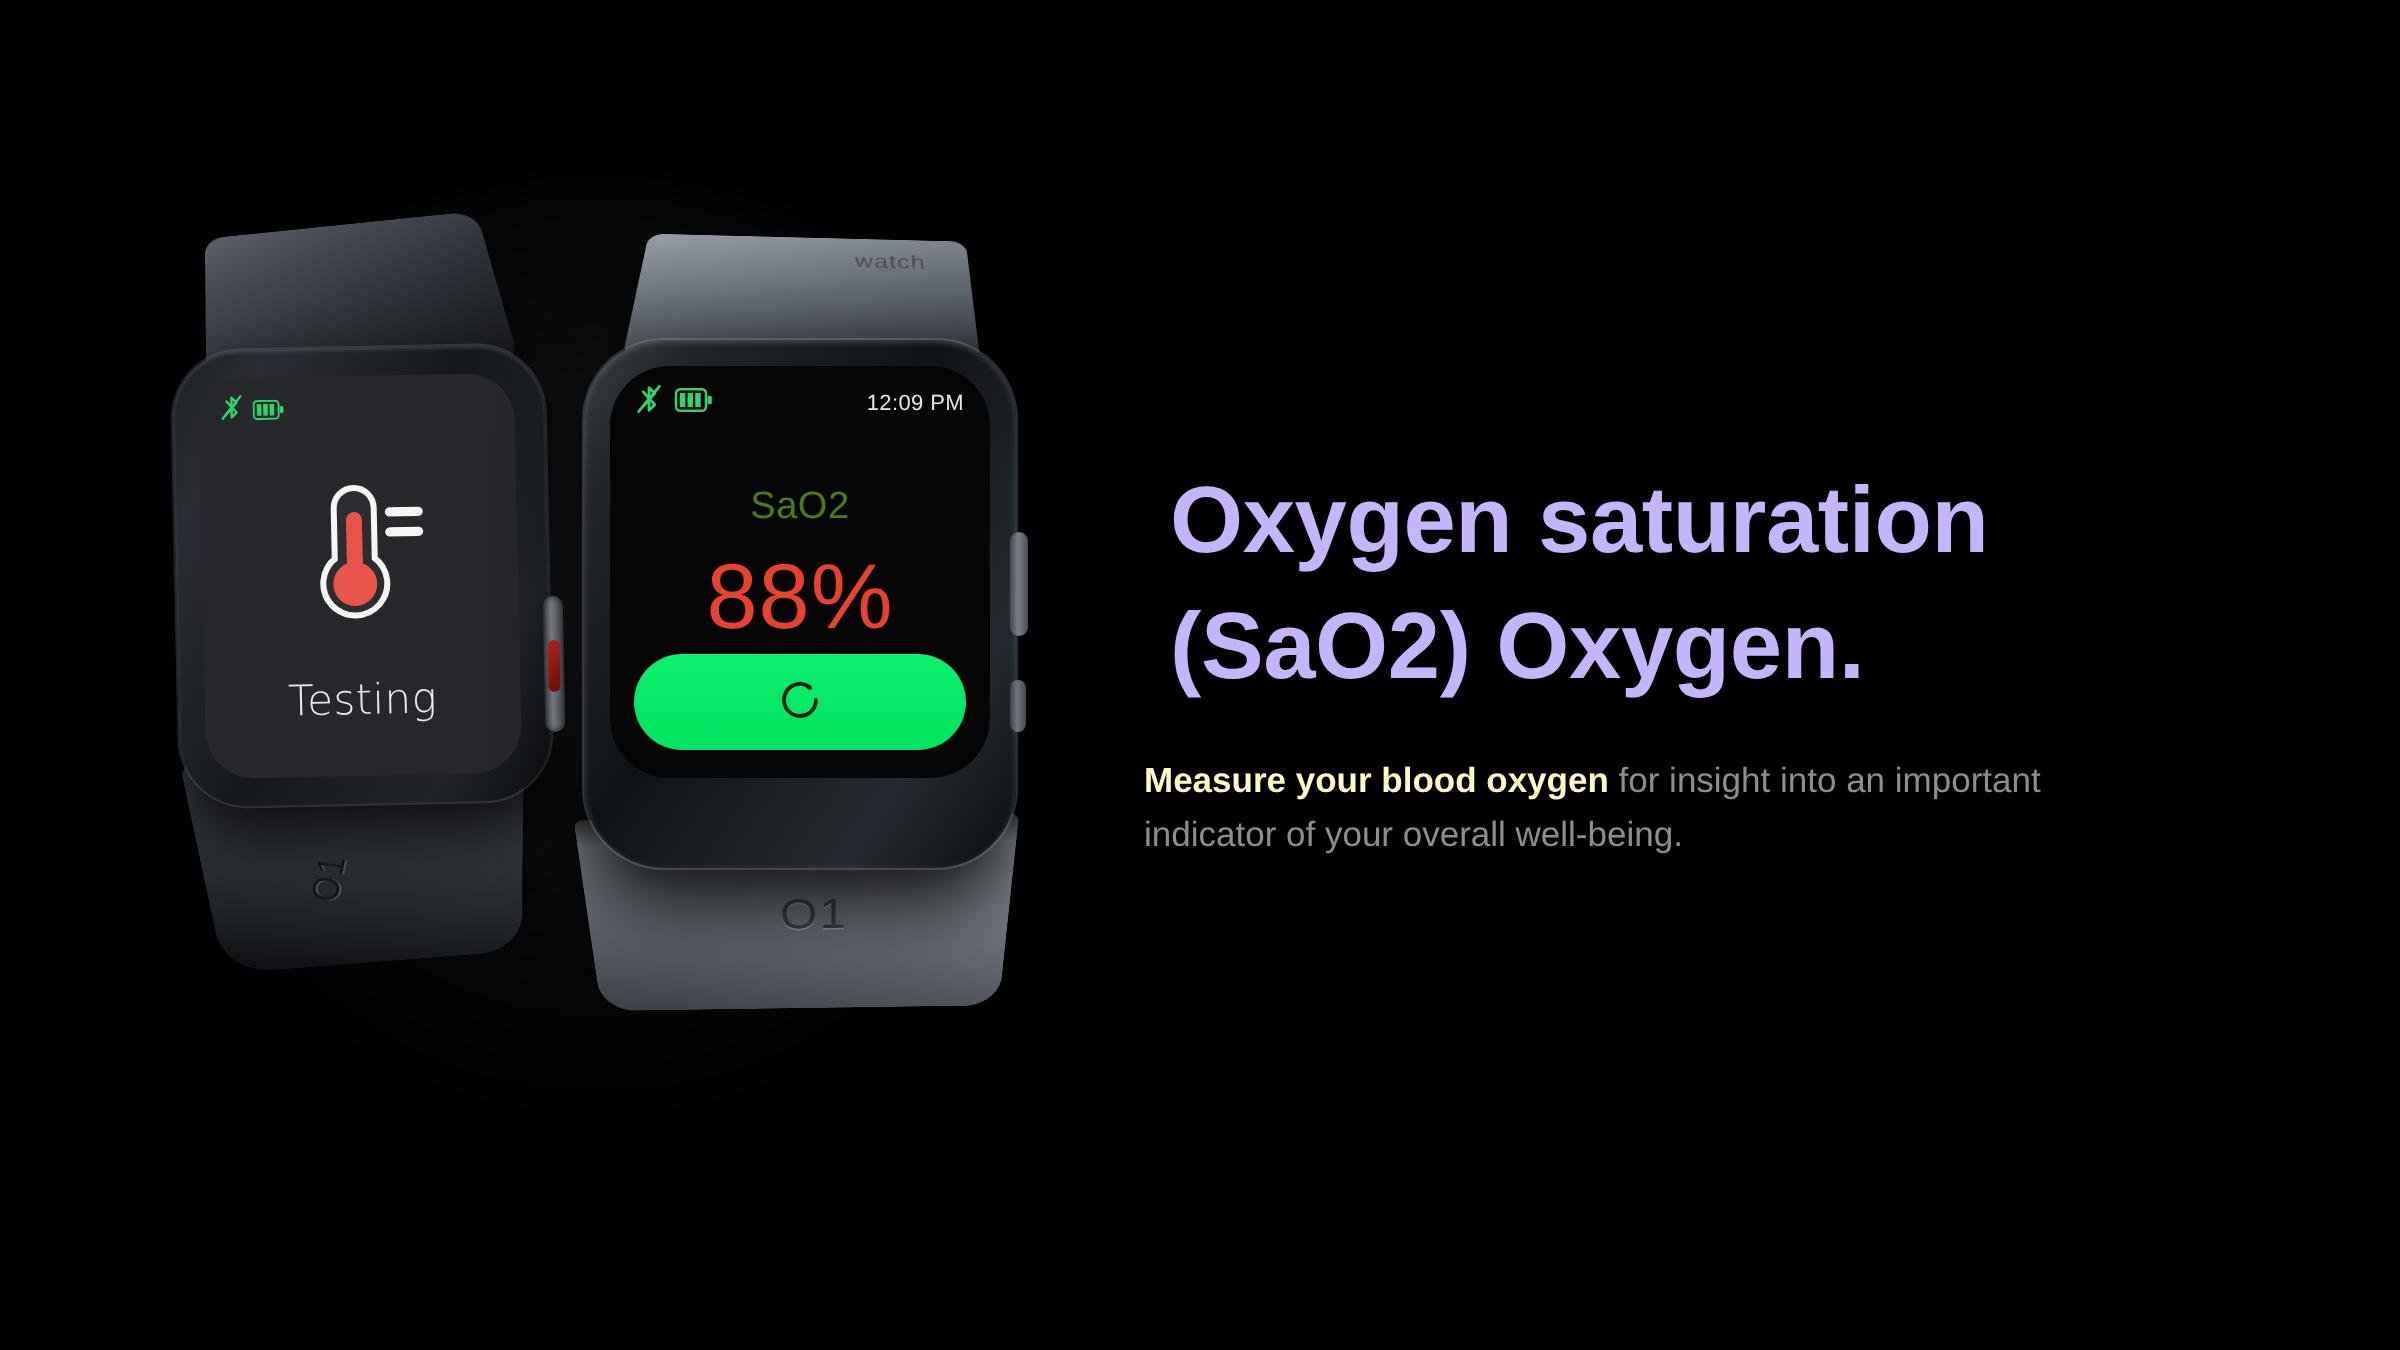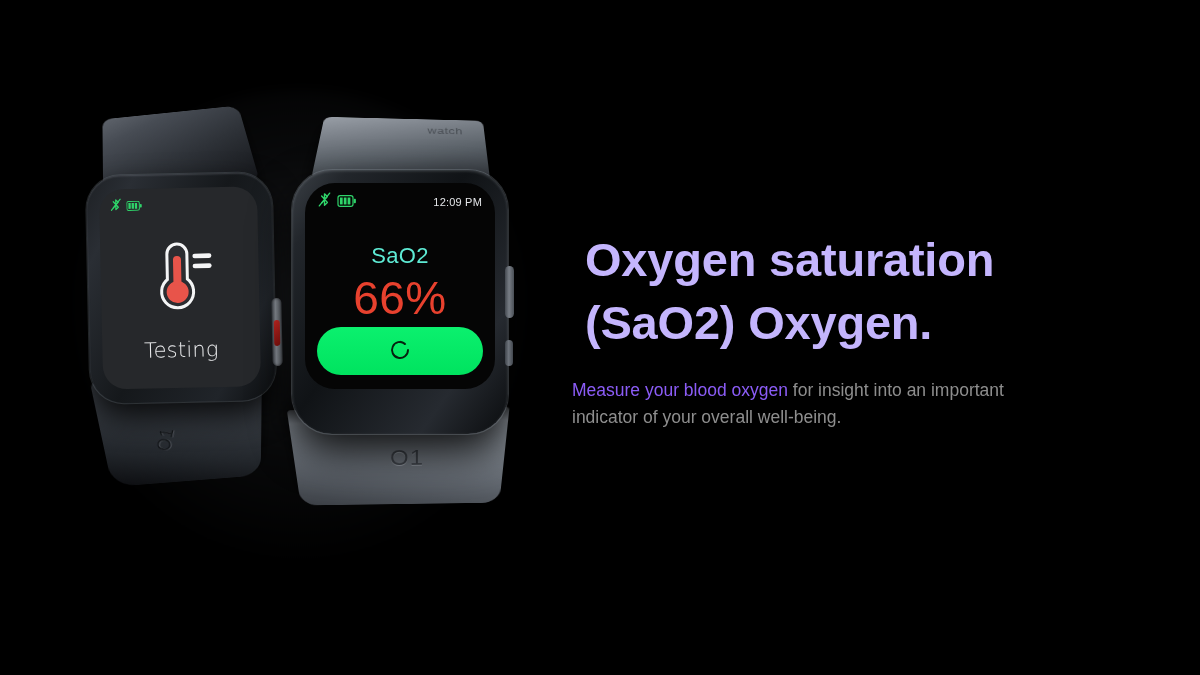--- a/index.html
+++ b/index.html
@@ -273,22 +273,22 @@
     color: #e4e6e9;
     font-size: 11px;
     letter-spacing: 0.2px;
   }
   .wr-label {
     position: absolute;
     left: 0;
     right: 0;
     top: 60px;
     text-align: center;
-    color: #5eead4;
-    font-size: 22px;
+    color: #4d7c0f;
+    font-size: 19px;
     letter-spacing: 0.3px;
   }
   .wr-value {
     position: absolute;
     left: 0;
     right: 0;
     top: 88px;
     text-align: center;
     color: #e8412e;
     font-size: 46px;
@@ -330,22 +330,22 @@
     margin: 13px;
   }
   .subcopy {
     margin: 22px 0 0 0;
     font-size: 17.5px;
     line-height: 1.52;
     color: #8e8e8e;
     max-width: 492px;
   }
   .subcopy .lead {
-    color: #8b5cf6;
-    font-weight: normal;
+    color: #fef9c3;
+    font-weight: bold;
   }
 </style>
 </head>
 <body>
 
 <div class="stage">
 
   <div class="product">
 
     <div class="photo-glow"></div>
@@ -433,21 +433,21 @@
                   <rect x="2.1" y="2.1" width="2.3" height="5.8" fill="#2fd46a"></rect>
                   <rect x="5.3" y="2.1" width="2.3" height="5.8" fill="#2fd46a"></rect>
                   <rect x="8.5" y="2.1" width="2.3" height="5.8" fill="#2fd46a"></rect>
                 </svg>
               </span>
             </div>
             <div class="wr-time">12:09 PM</div>
           </div>
 
           <div class="wr-label">SaO2</div>
-          <div class="wr-value">66%</div>
+          <div class="wr-value">88%</div>
 
           <button class="wr-action">
             <span>
               <svg width="26" height="26" viewBox="0 0 26 26">
                 <path d="M21 13 a8 8 0 1 1 -3.1 -6.35" fill="none" stroke="#06200f" stroke-width="1.9" stroke-linecap="round"></path>
                 <path d="M12.6 3.2 L19.3 7.4 L17.4 8.0 Z" fill="#06200f"></path>
               </svg>
             </span>
           </button>
 

